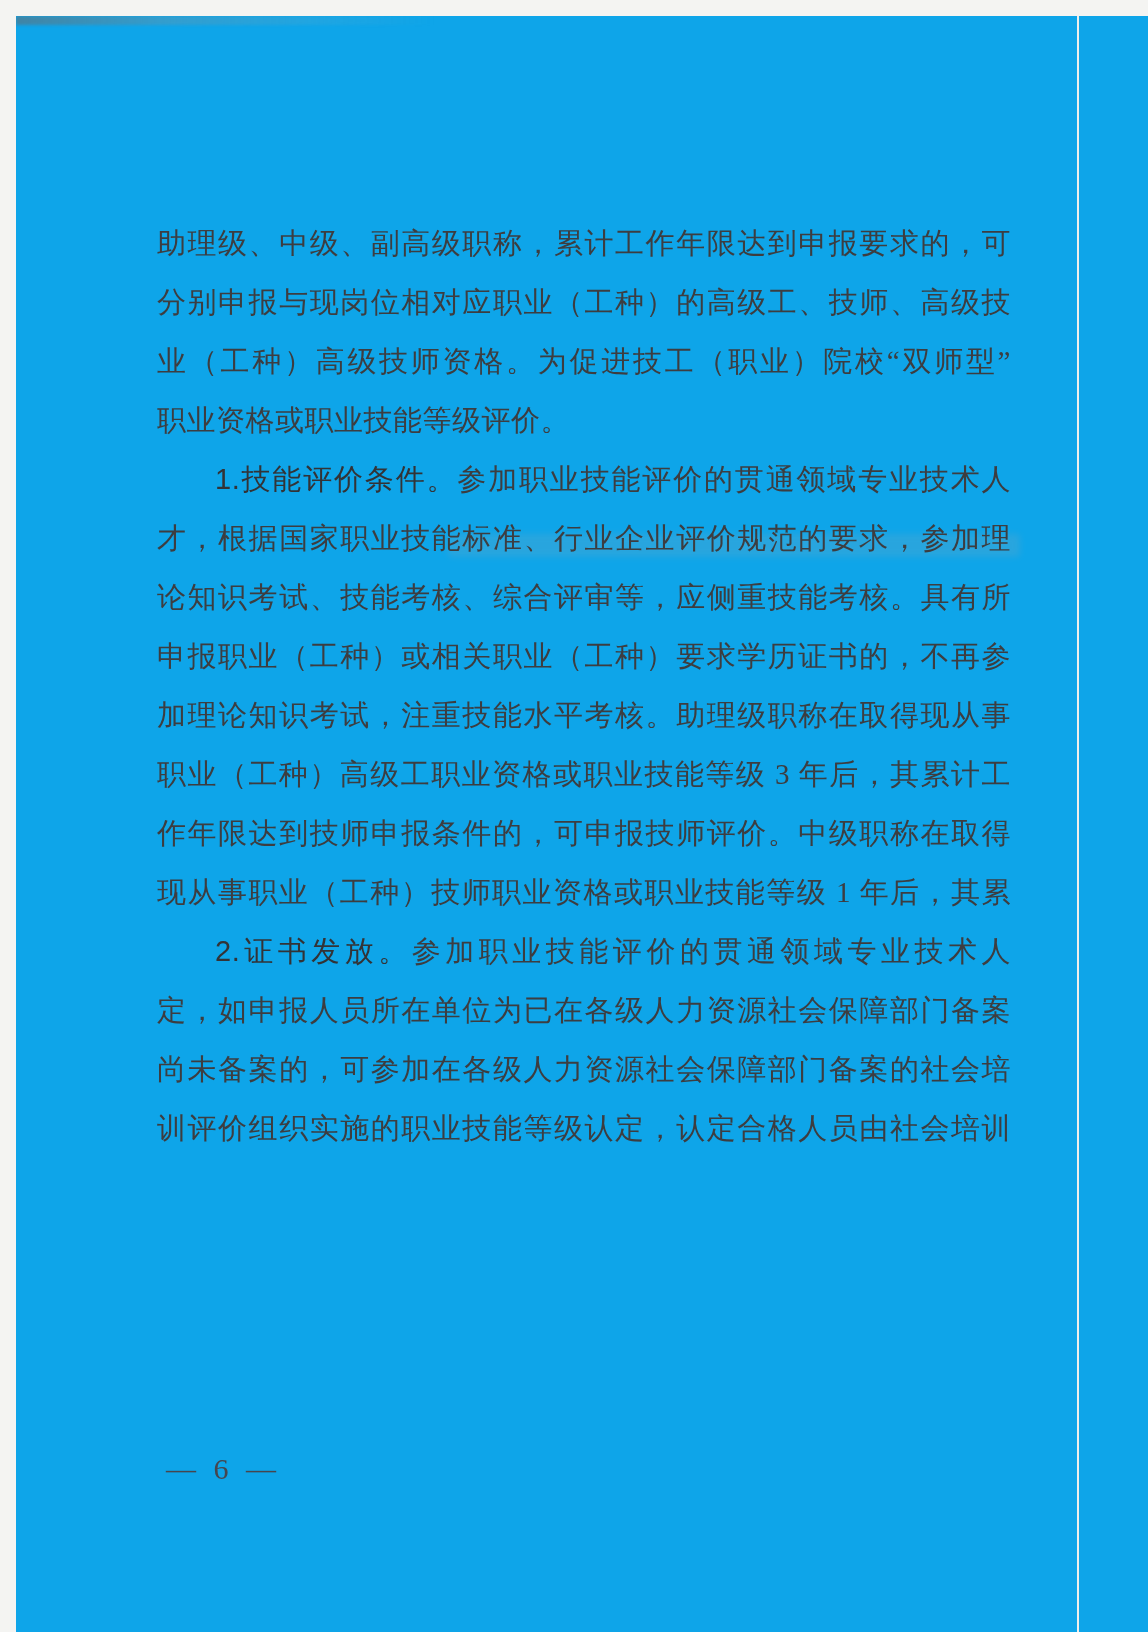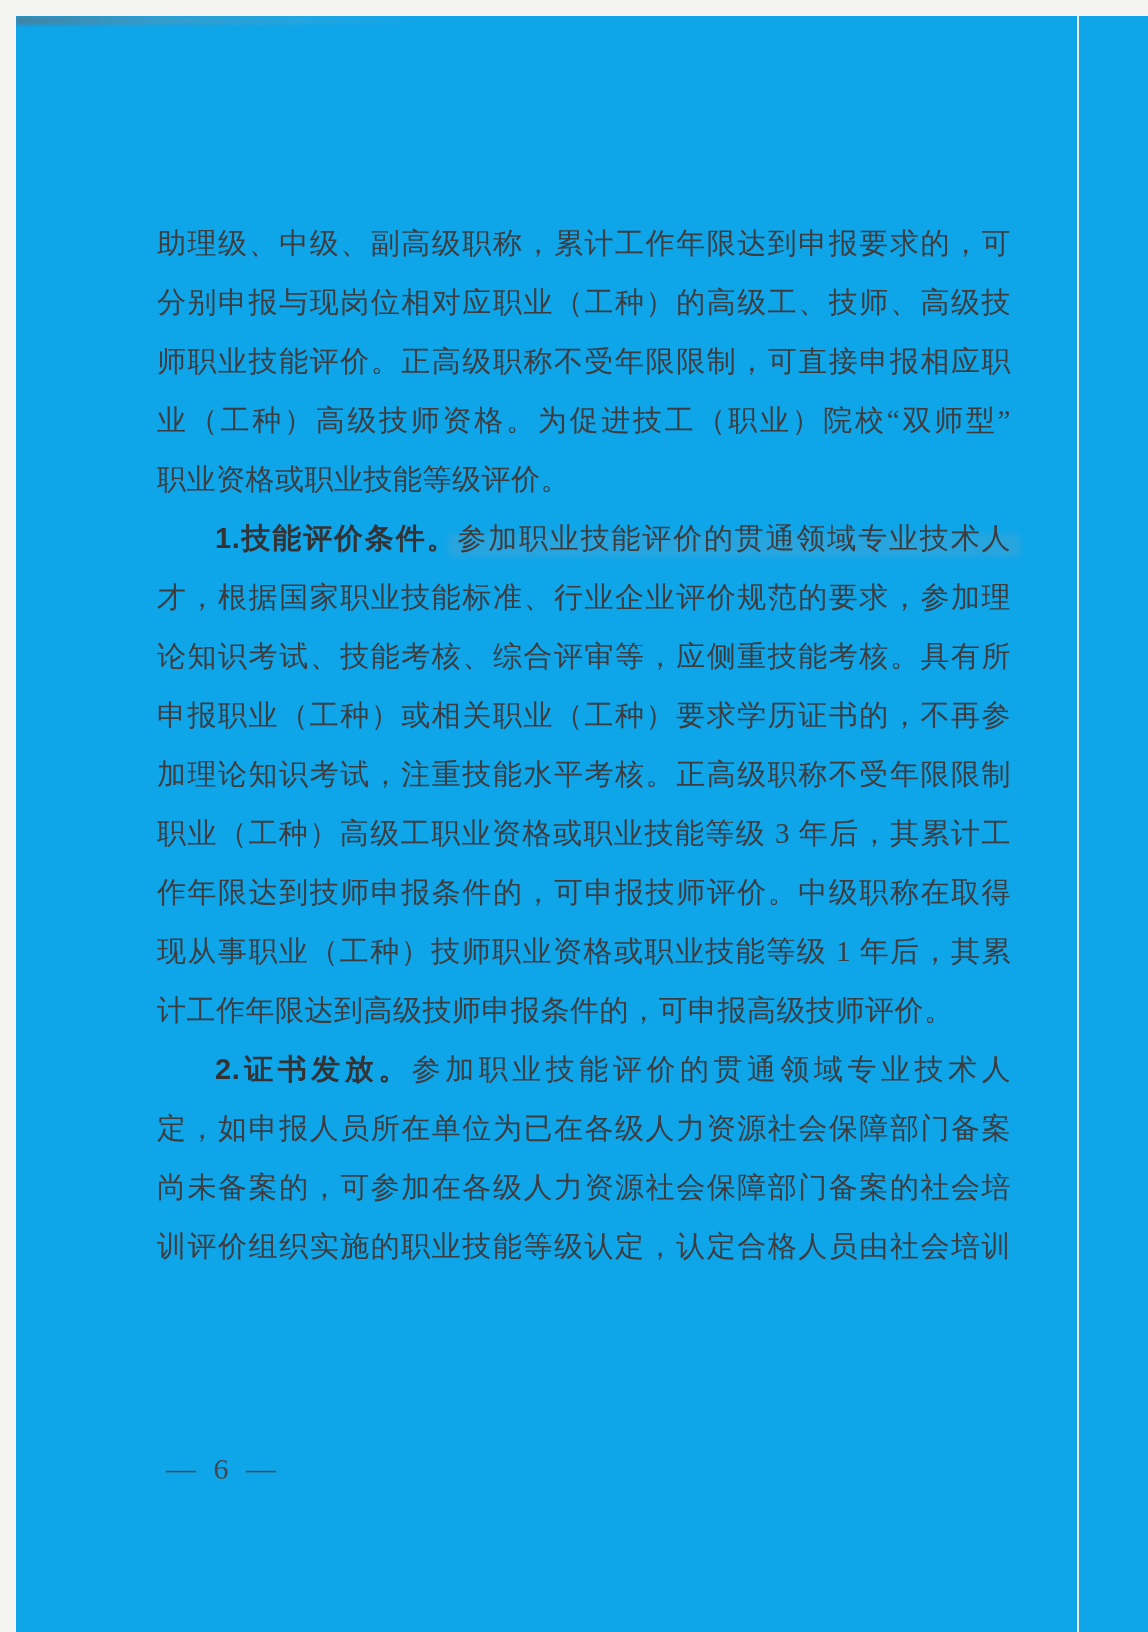--- a/index.html
+++ b/index.html
@@ -35,21 +35,21 @@
     overflow: hidden;
   }
   .line.para-end {
     text-align: right;
     text-align-last: left;
   }
   .line.indent {
     text-indent: 58px;
   }
   .lead {
-    font-weight: bold;
+    font-weight: normal;
     font-family: "Liberation Sans", "DejaVu Sans", sans-serif;
     color: #333336;
   }
   
   .footer {
     position: absolute;
     left: 150px;
     top: 1436px;
     font-size: 30px;
     letter-spacing: 5px;
@@ -113,32 +113,30 @@
 
   <div class="corner-smudge"></div>
   <div class="scan-line-inner"></div>
   <div class="scan-line-edge"></div>
   <div class="ghost-bar"></div>
   <div class="edge-mark"></div>
 
   <div class="textblock">
     <div class="line"><span>助理级、中级、副高级职称，累计工作年限达到申报要求的，可</span></div>
     <div class="line"><span>分别申报与现岗位相对应职业（工种）的高级工、技师、高级技</span></div>
-    <div class="line"><span>师职业技能评价。正高级职称不受年限限制，可直接申报相应职</span></div>
     <div class="line"><span>业（工种）高级技师资格。为促进技工（职业）院校“双师型”</span></div>
     <div class="line para-end"><span>职业资格或职业技能等级评价。</span></div>
     <div class="line indent"><span class="lead">1.技能评价条件。</span><span>参加职业技能评价的贯通领域专业技术人</span></div>
     <div class="line"><span>才，根据国家职业技能标准、行业企业评价规范的要求，参加理</span></div>
     <div class="line"><span>论知识考试、技能考核、综合评审等，应侧重技能考核。具有所</span></div>
     <div class="line"><span>申报职业（工种）或相关职业（工种）要求学历证书的，不再参</span></div>
-    <div class="line"><span>加理论知识考试，注重技能水平考核。正高级职称不受年限限制</span></div>
+    <div class="line"><span>加理论知识考试，注重技能水平考核。助理级职称在取得现从事</span></div>
     <div class="line"><span>职业（工种）高级工职业资格或职业技能等级 3 年后，其累计工</span></div>
     <div class="line"><span>作年限达到技师申报条件的，可申报技师评价。中级职称在取得</span></div>
     <div class="line"><span>现从事职业（工种）技师职业资格或职业技能等级 1 年后，其累</span></div>
-    <div class="line para-end"><span>计工作年限达到高级技师申报条件的，可申报高级技师评价。</span></div>
     <div class="line indent"><span class="lead">2.证书发放。</span><span>参加职业技能评价的贯通领域专业技术人</span></div>
     <div class="line"><span>定，如申报人员所在单位为已在各级人力资源社会保障部门备案</span></div>
     <div class="line"><span>尚未备案的，可参加在各级人力资源社会保障部门备案的社会培</span></div>
     <div class="line"><span>训评价组织实施的职业技能等级认定，认定合格人员由社会培训</span></div>
   </div>
 
   <div class="footer">— 6 —</div>
 
 </div>
 

